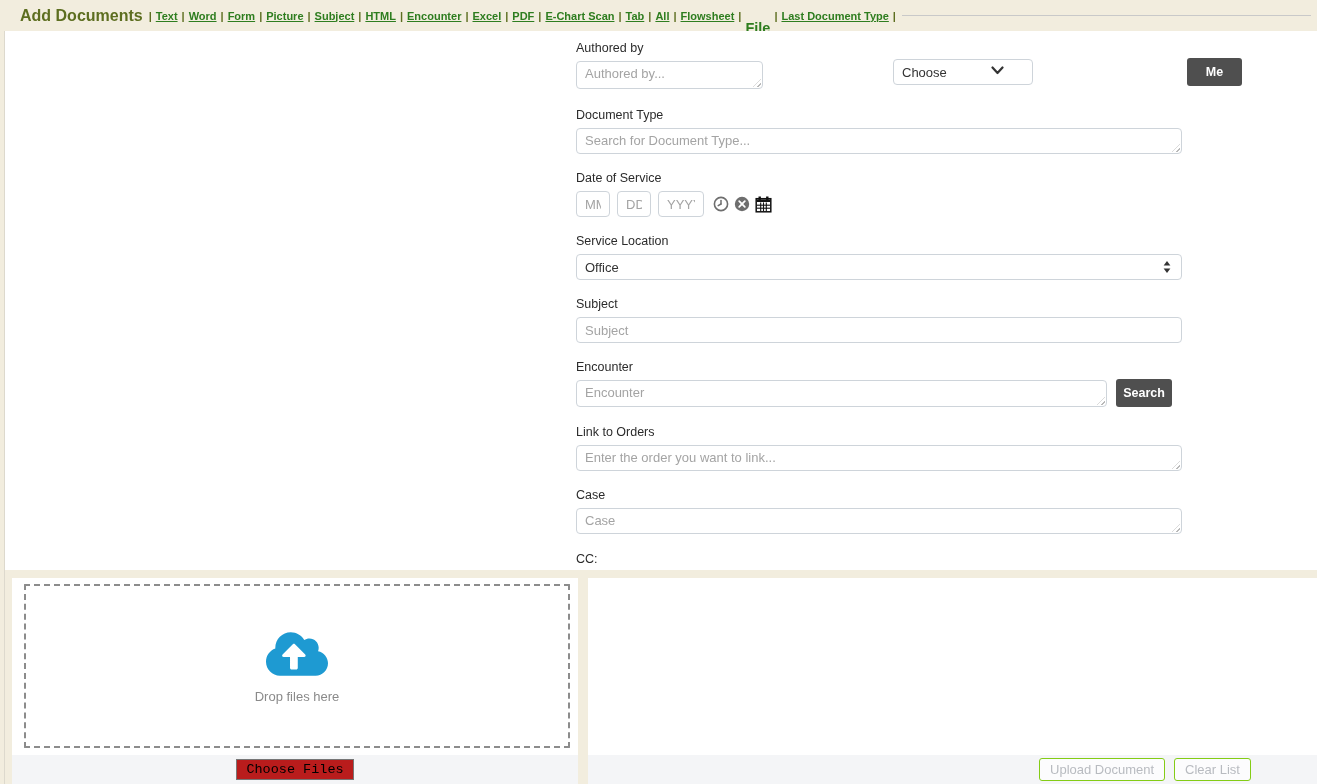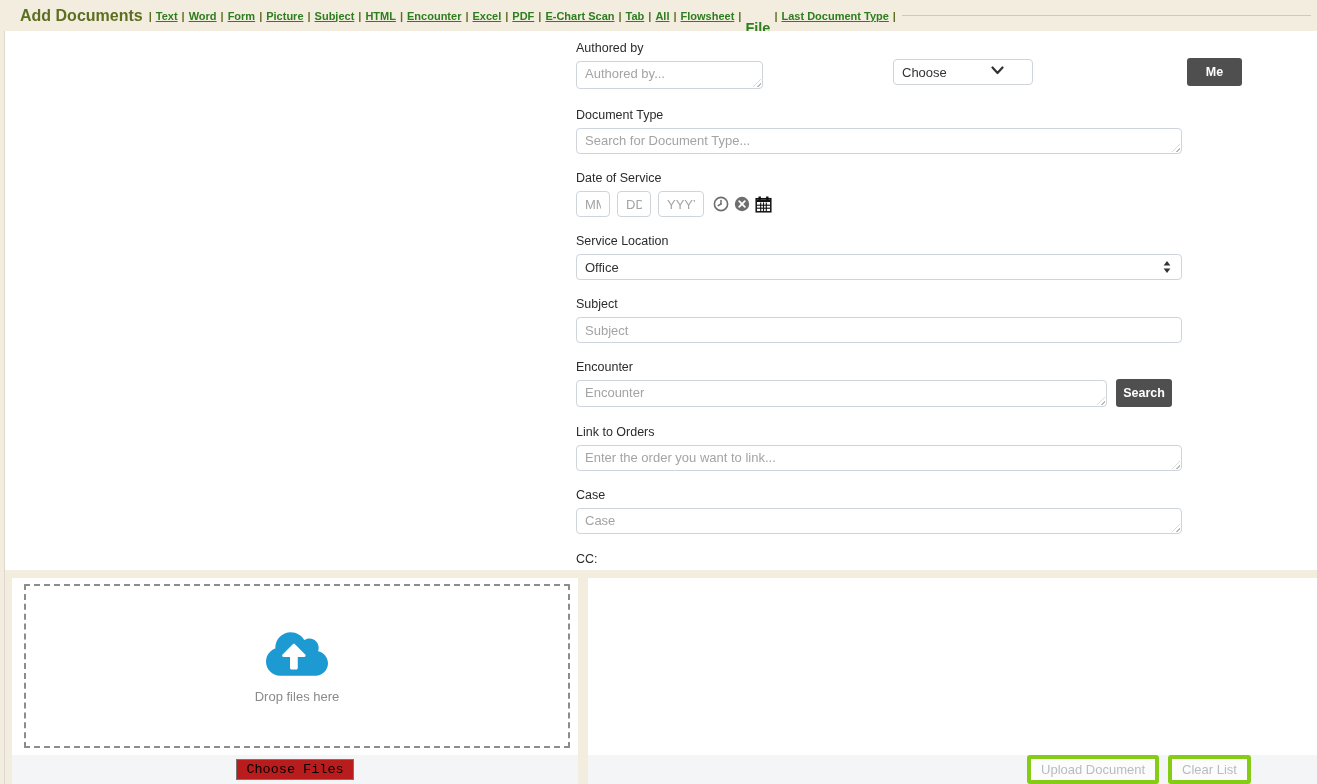--- a/index.html
+++ b/index.html
@@ -99,21 +99,21 @@
   .footer-center { justify-content:center; }
   .footer-right  { justify-content:flex-end; padding-right:66px; }
 
   .choose-files-btn {
     font-family:Liberation Mono, monospace; font-size:13.5px; color:#000;
     background:#b91c1c; border:1px solid #767676; border-radius:0;
     padding:2px 9px; cursor:pointer;
   }
   .disabled-btn {
     font-family:"Liberation Sans", sans-serif; font-size:13px; color:#b8bbc0;
-    background:#fcfcfd; border:4px solid #84cc16; border-radius:3px;
+    background:#fcfcfd; border:1px solid #84cc16; border-radius:3px;
     padding:3px 10px; margin-left:9px; cursor:default;
   }
 </style>
 </head>
 <body>
 
 <div class="header">
   <span class="page-title">Add Documents</span>
   <div class="nav">
     <span class="link-item">

